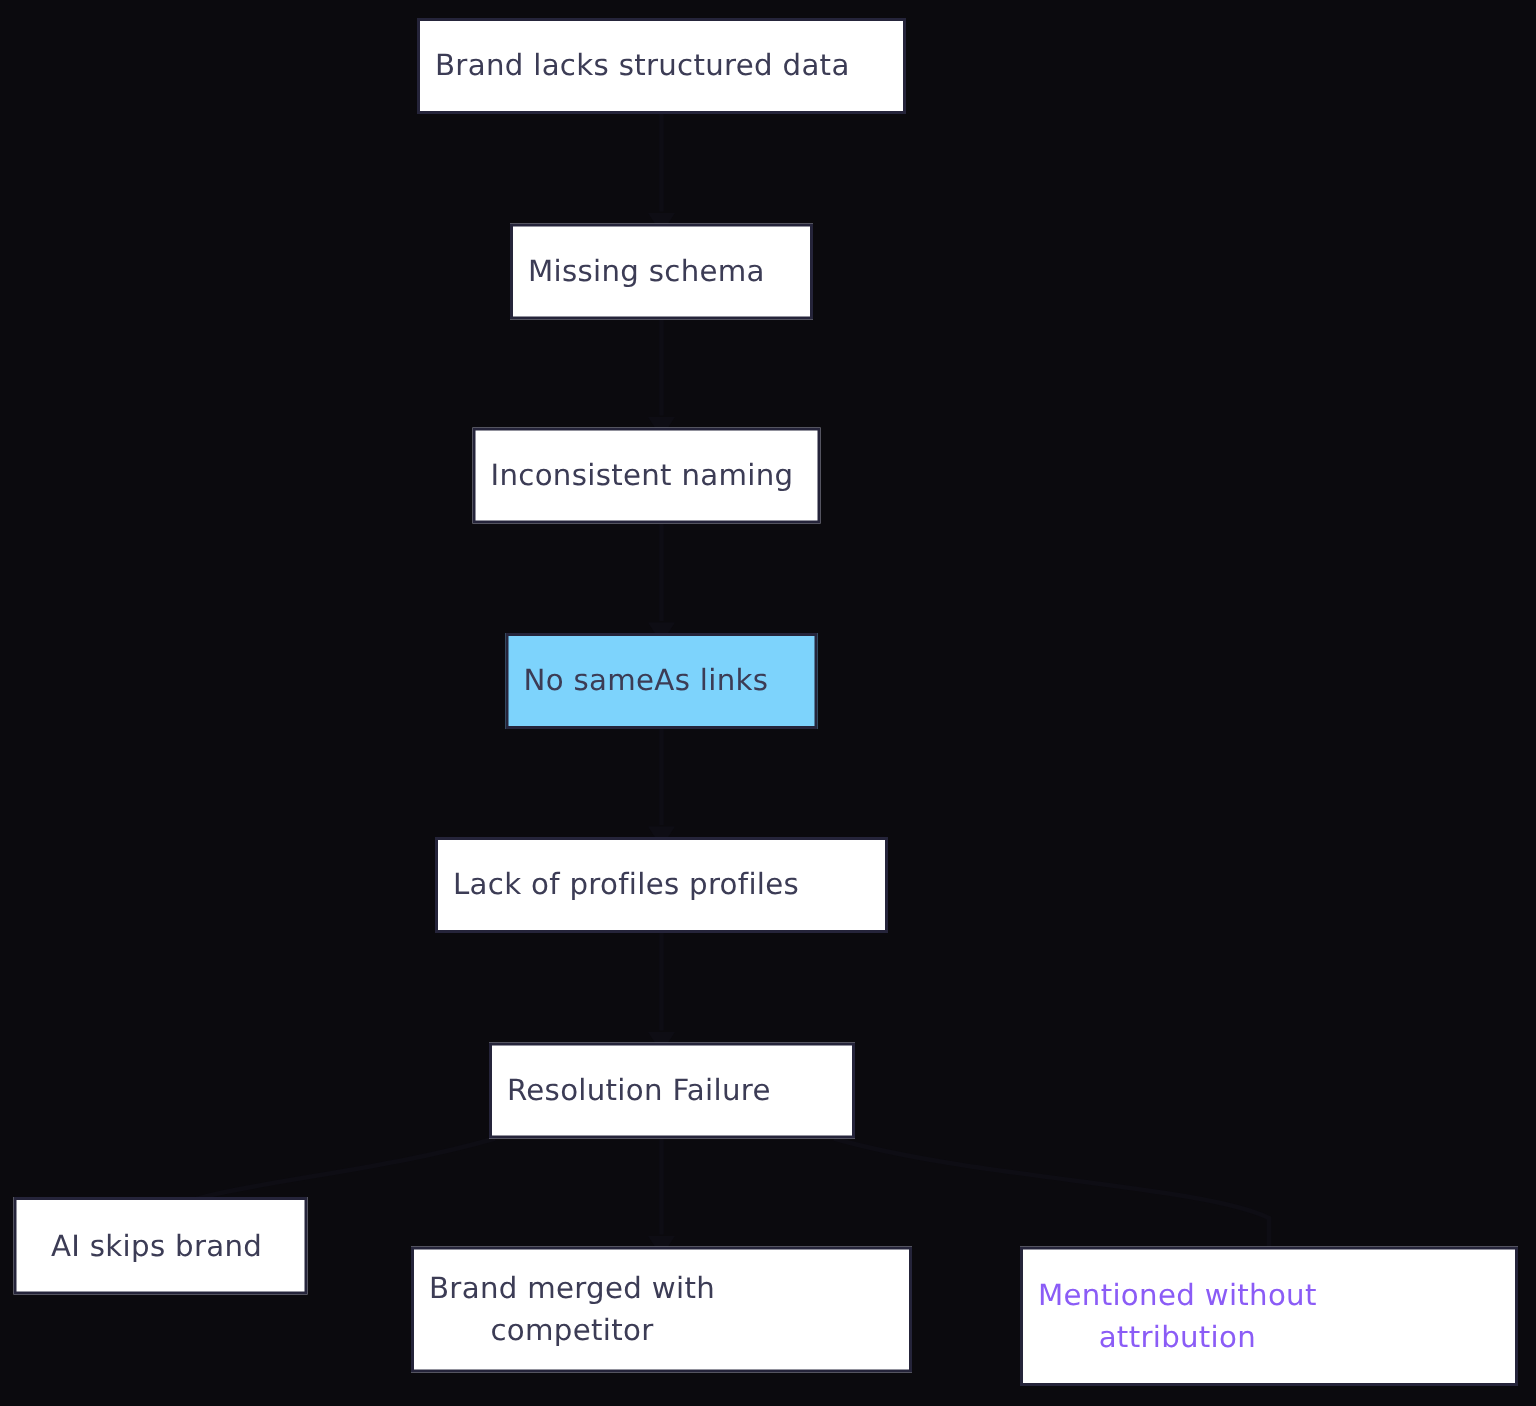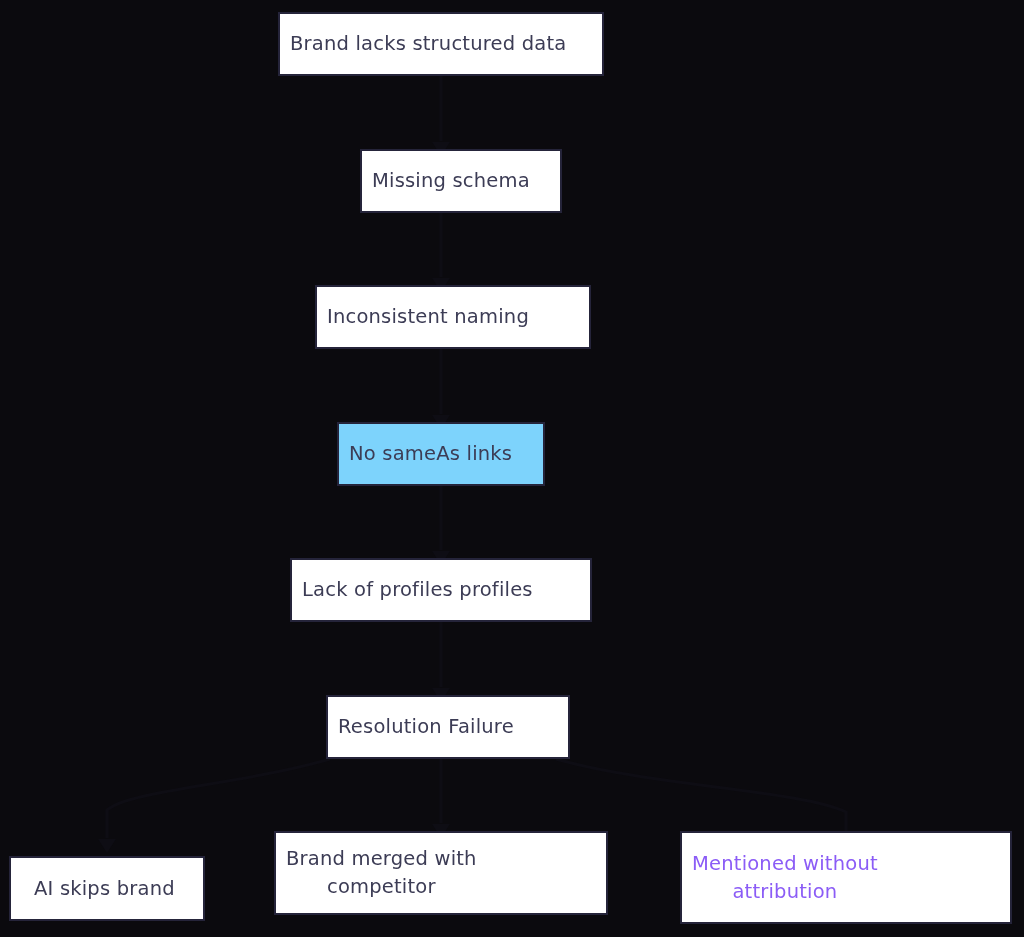--- a/index.html
+++ b/index.html
@@ -75,36 +75,36 @@
         <polygon points="98,839 116,839 107,853" class="edge-head" fill="#0e0d14"></polygon>
         <polygon points="432,824 450,824 441,838" class="edge-head" fill="#0e0d14"></polygon>
         <polygon points="837,839 855,839 846,853" class="edge-head" fill="#0e0d14"></polygon>
       </g>
   </svg>
 
   <div id="nodes-layer">
       <div class="node-box" style="left: 278px; top: 12px; width: 326px; height: 64px; background: rgb(255, 255, 255); border-color: rgb(37, 36, 58); color: rgb(60, 60, 85);">
         <span class="node-label">Brand lacks structured data</span>
       </div>
-      <div class="node-box" style="left: 340px; top: 149px; width: 202px; height: 64px; background: rgb(255, 255, 255); border-color: rgb(37, 36, 58); color: rgb(60, 60, 85); margin-left: 20px;">
+      <div class="node-box" style="left: 340px; top: 149px; width: 202px; height: 64px; background: rgb(255, 255, 255); border-color: rgb(37, 36, 58); color: rgb(60, 60, 85);">
         <span class="node-label">Missing schema</span>
       </div>
-      <div class="node-box" style="left: 315px; top: 285px; width: 276px; height: 64px; background: rgb(255, 255, 255); border-color: rgb(37, 36, 58); color: rgb(60, 60, 85);">
+      <div class="node-box" style="left: 315px; top: 285px; width: 232px; height: 64px; background: rgb(255, 255, 255); border-color: rgb(37, 36, 58); color: rgb(60, 60, 85);">
         <span class="node-label">Inconsistent naming</span>
       </div>
       <div class="node-box" style="left: 337px; top: 422px; width: 208px; height: 64px; background: #7dd3fc; border-color: rgb(37, 36, 58); color: rgb(60, 60, 85);">
         <span class="node-label">No sameAs links</span>
       </div>
       <div class="node-box" style="left: 290px; top: 558px; width: 302px; height: 64px; background: rgb(255, 255, 255); border-color: rgb(37, 36, 58); color: rgb(60, 60, 85);">
         <span class="node-label">Lack of profiles profiles</span>
       </div>
       <div class="node-box" style="left: 326px; top: 695px; width: 244px; height: 64px; background: rgb(255, 255, 255); border-color: rgb(37, 36, 58); color: rgb(60, 60, 85);">
         <span class="node-label">Resolution Failure</span>
       </div>
-      <div class="node-box" style="left: 9px; top: 856px; width: 196px; height: 65px; background: rgb(255, 255, 255); border-color: rgb(37, 36, 58); color: rgb(60, 60, 85); padding-left: 23px;">
+      <div class="node-box" style="left: 9px; top: 798px; width: 196px; height: 65px; background: rgb(255, 255, 255); border-color: rgb(37, 36, 58); color: rgb(60, 60, 85); padding-left: 23px;">
         <span class="node-label">AI skips brand</span>
       </div>
       <div class="node-box" style="left: 274px; top: 831px; width: 334px; height: 84px; background: rgb(255, 255, 255); border-color: rgb(37, 36, 58); color: rgb(60, 60, 85);">
         <span class="node-label">Brand merged with
 competitor</span>
       </div>
       <div class="node-box" style="left: 680px; top: 831px; width: 332px; height: 93px; background: rgb(255, 255, 255); border-color: rgb(37, 36, 58); color: #8b5cf6;">
         <span class="node-label">Mentioned without
 attribution</span>
       </div>

